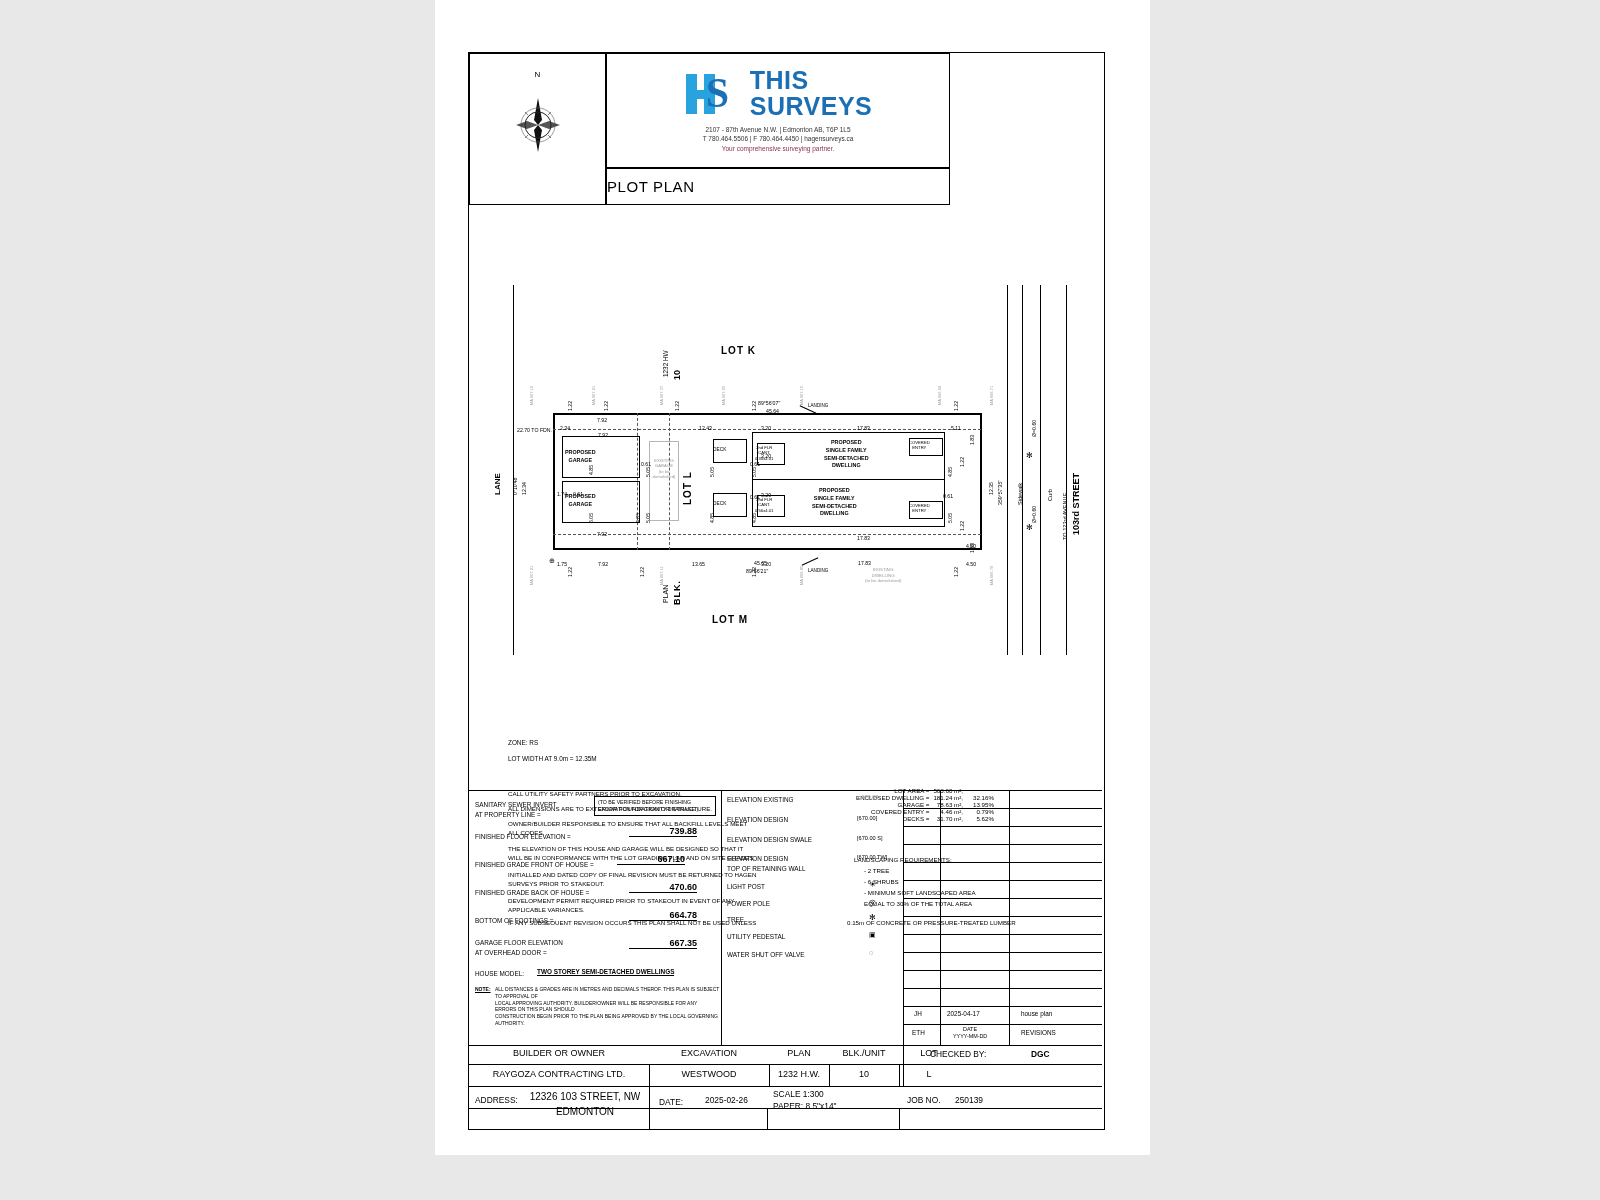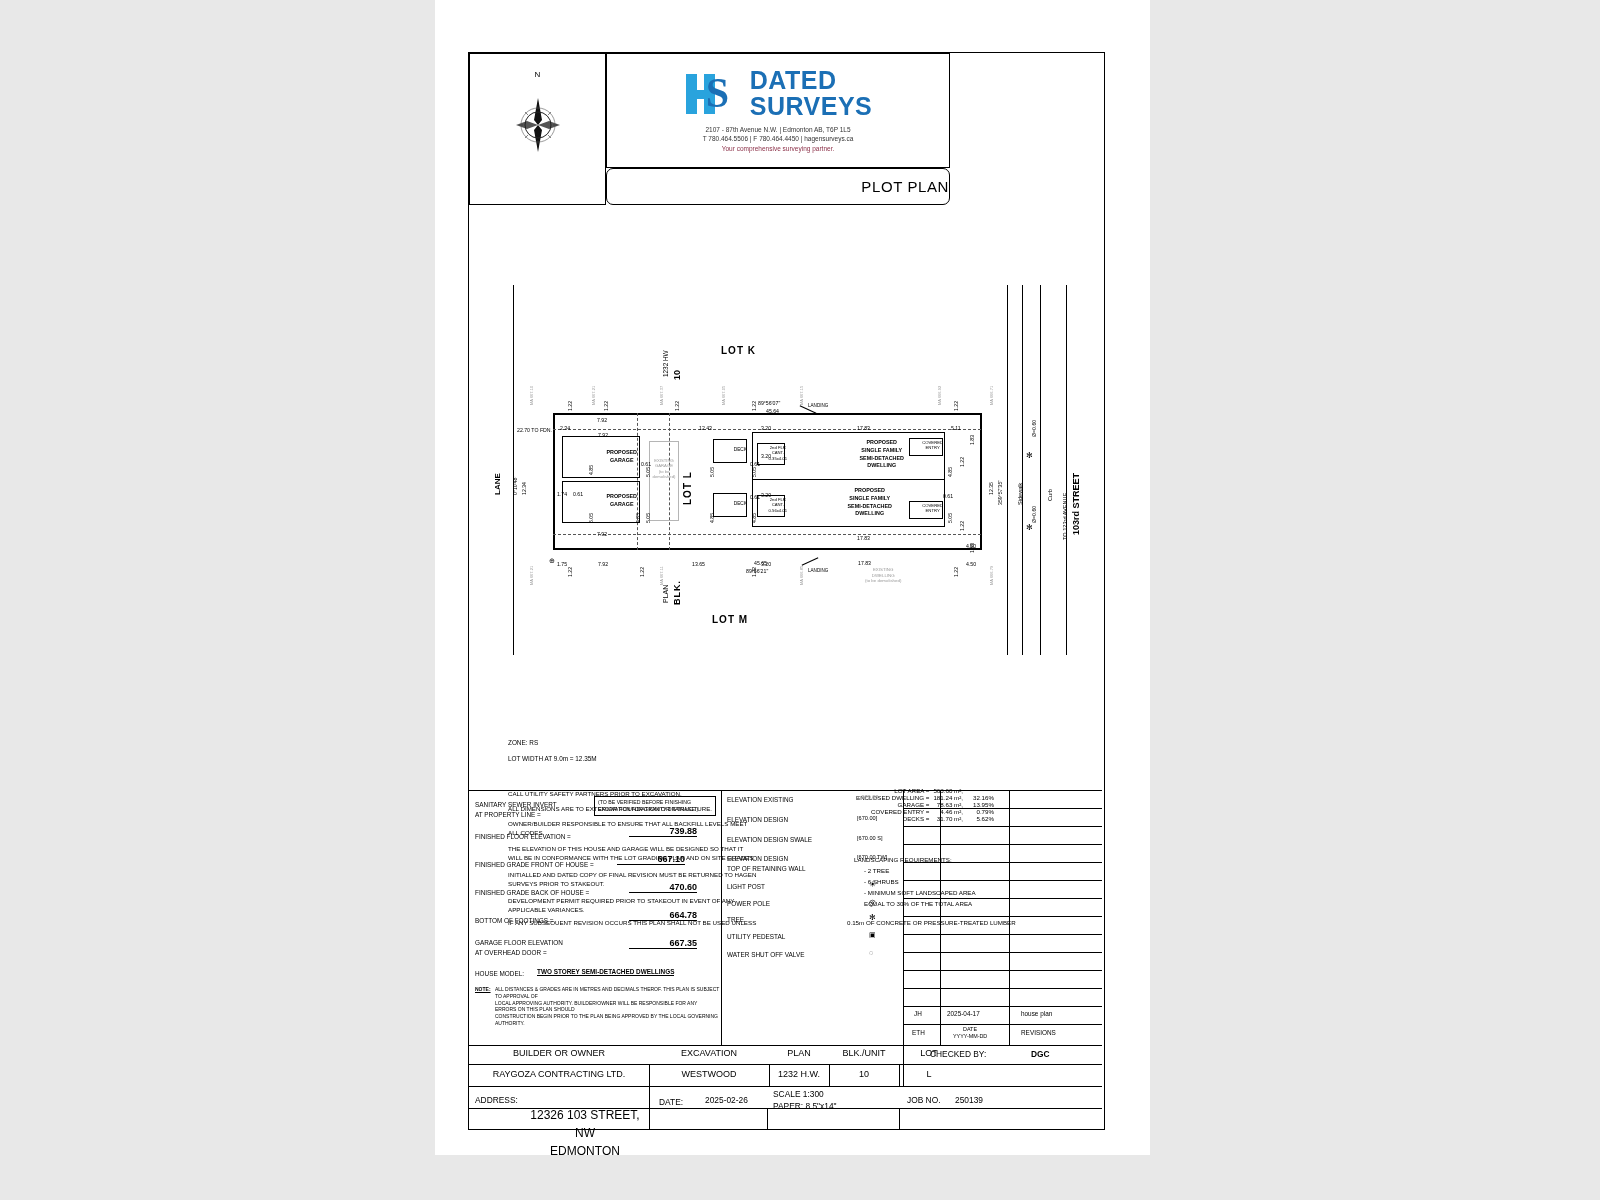--- a/index.html
+++ b/index.html
@@ -2,21 +2,21 @@
 <html><head>
 <meta charset="utf-8">
 <style>
   html,body{margin:0;padding:0;background:#e8e8e8;}
   body{width:1600px;height:1200px;font-family:"Liberation Sans",sans-serif;overflow:hidden;}
   #page{position:absolute;left:435px;top:0;width:715px;height:1155px;background:#ffffff;}
   #sheet{position:absolute;left:33px;top:52px;width:635px;height:1076px;border:1.5px solid #000;background:#fff;}
 
   .bx{position:absolute;box-sizing:border-box;}
   .bd{border:1px solid #000;}
-  .ctr{display:flex;align-items:center;justify-content:flex-end;text-align:center;border-radius:7px;}
+  .ctr{display:flex;align-items:center;justify-content:flex-start;text-align:center;}
 
   
   #tb-compass{left:0;top:0;width:137px;height:152px;}
   #tb-logo{left:137px;top:0;width:344px;height:115px;}
   #tb-plotplan{left:137px;top:115px;width:344px;height:37px;}
   #tb-approval{left:481px;top:0;width:152px;height:152px;}
 
   .logo-wrap{display:flex;align-items:center;justify-content:center;gap:10px;padding-top:14px;}
   .hs-mark{width:56px;height:46px;position:relative;}
   .hs-mark .h1,.hs-mark .h2{position:absolute;background:#29a3dd;width:11px;height:40px;top:3px;}
@@ -98,21 +98,21 @@
 
   <div class="bx bd" id="tb-logo">
     <div class="logo-wrap">
       <div class="hs-mark">
         <div class="h1"></div>
             <div class="h2"></div>
             <div class="hbar"></div>
         <div class="s">S</div>
       </div>
       <div class="logo-text">
-        <div class="l1">DATED</div>
+        <div class="l1">THIS</div>
         <div class="l2">SURVEYS</div>
       </div>
     </div>
     <div class="logo-addr">
       <div>2107 - 87th Avenue N.W. | Edmonton AB, T6P 1L5</div>
       <div>T 780.464.5506 | F 780.464.4450 | hagensurveys.ca</div>
       <div class="tag">Your comprehensive surveying partner.</div>
     </div>
   </div>
 
@@ -436,21 +436,21 @@
     <div class="ttl" style="left:360px;top:258px;width:70px;">BLK./UNIT</div>
     <div class="ttl" style="left:430px;top:258px;width:60px;">LOT</div>
 
     <div class="ttl" style="left:0;top:279px;width:180px;">RAYGOZA CONTRACTING LTD.</div>
     <div class="ttl" style="left:180px;top:279px;width:120px;">WESTWOOD</div>
     <div class="ttl" style="left:300px;top:279px;width:60px;">1232 H.W.</div>
     <div class="ttl" style="left:360px;top:279px;width:70px;">10</div>
     <div class="ttl" style="left:430px;top:279px;width:60px;">L</div>
 
     <div class="ttl2" style="left:6px;top:305px;">ADDRESS:</div>
-    <div class="ttl" style="left:52px;top:316px;width:128px;white-space:pre-line;line-height:1.5;font-size:12px;">12326 103 STREET, NW
+    <div class="ttl" style="left:52px;top:299px;width:128px;white-space:pre-line;line-height:1.5;font-size:10px;">12326 103 STREET, NW
 EDMONTON</div>
     <div class="ttl2" style="left:190px;top:307px;">DATE:</div>
     <div class="ttl2" style="left:236px;top:305px;">2025-02-26</div>
     <div class="ttl2" style="left:304px;top:299px;">SCALE   1:300</div>
     <div class="ttl2" style="left:304px;top:311px;">PAPER:  8.5"x14"</div>
     <div class="ttl2" style="left:438px;top:305px;">JOB NO.</div>
     <div class="ttl2" style="left:486px;top:305px;">250139</div>
   </div>
 
 </div>

